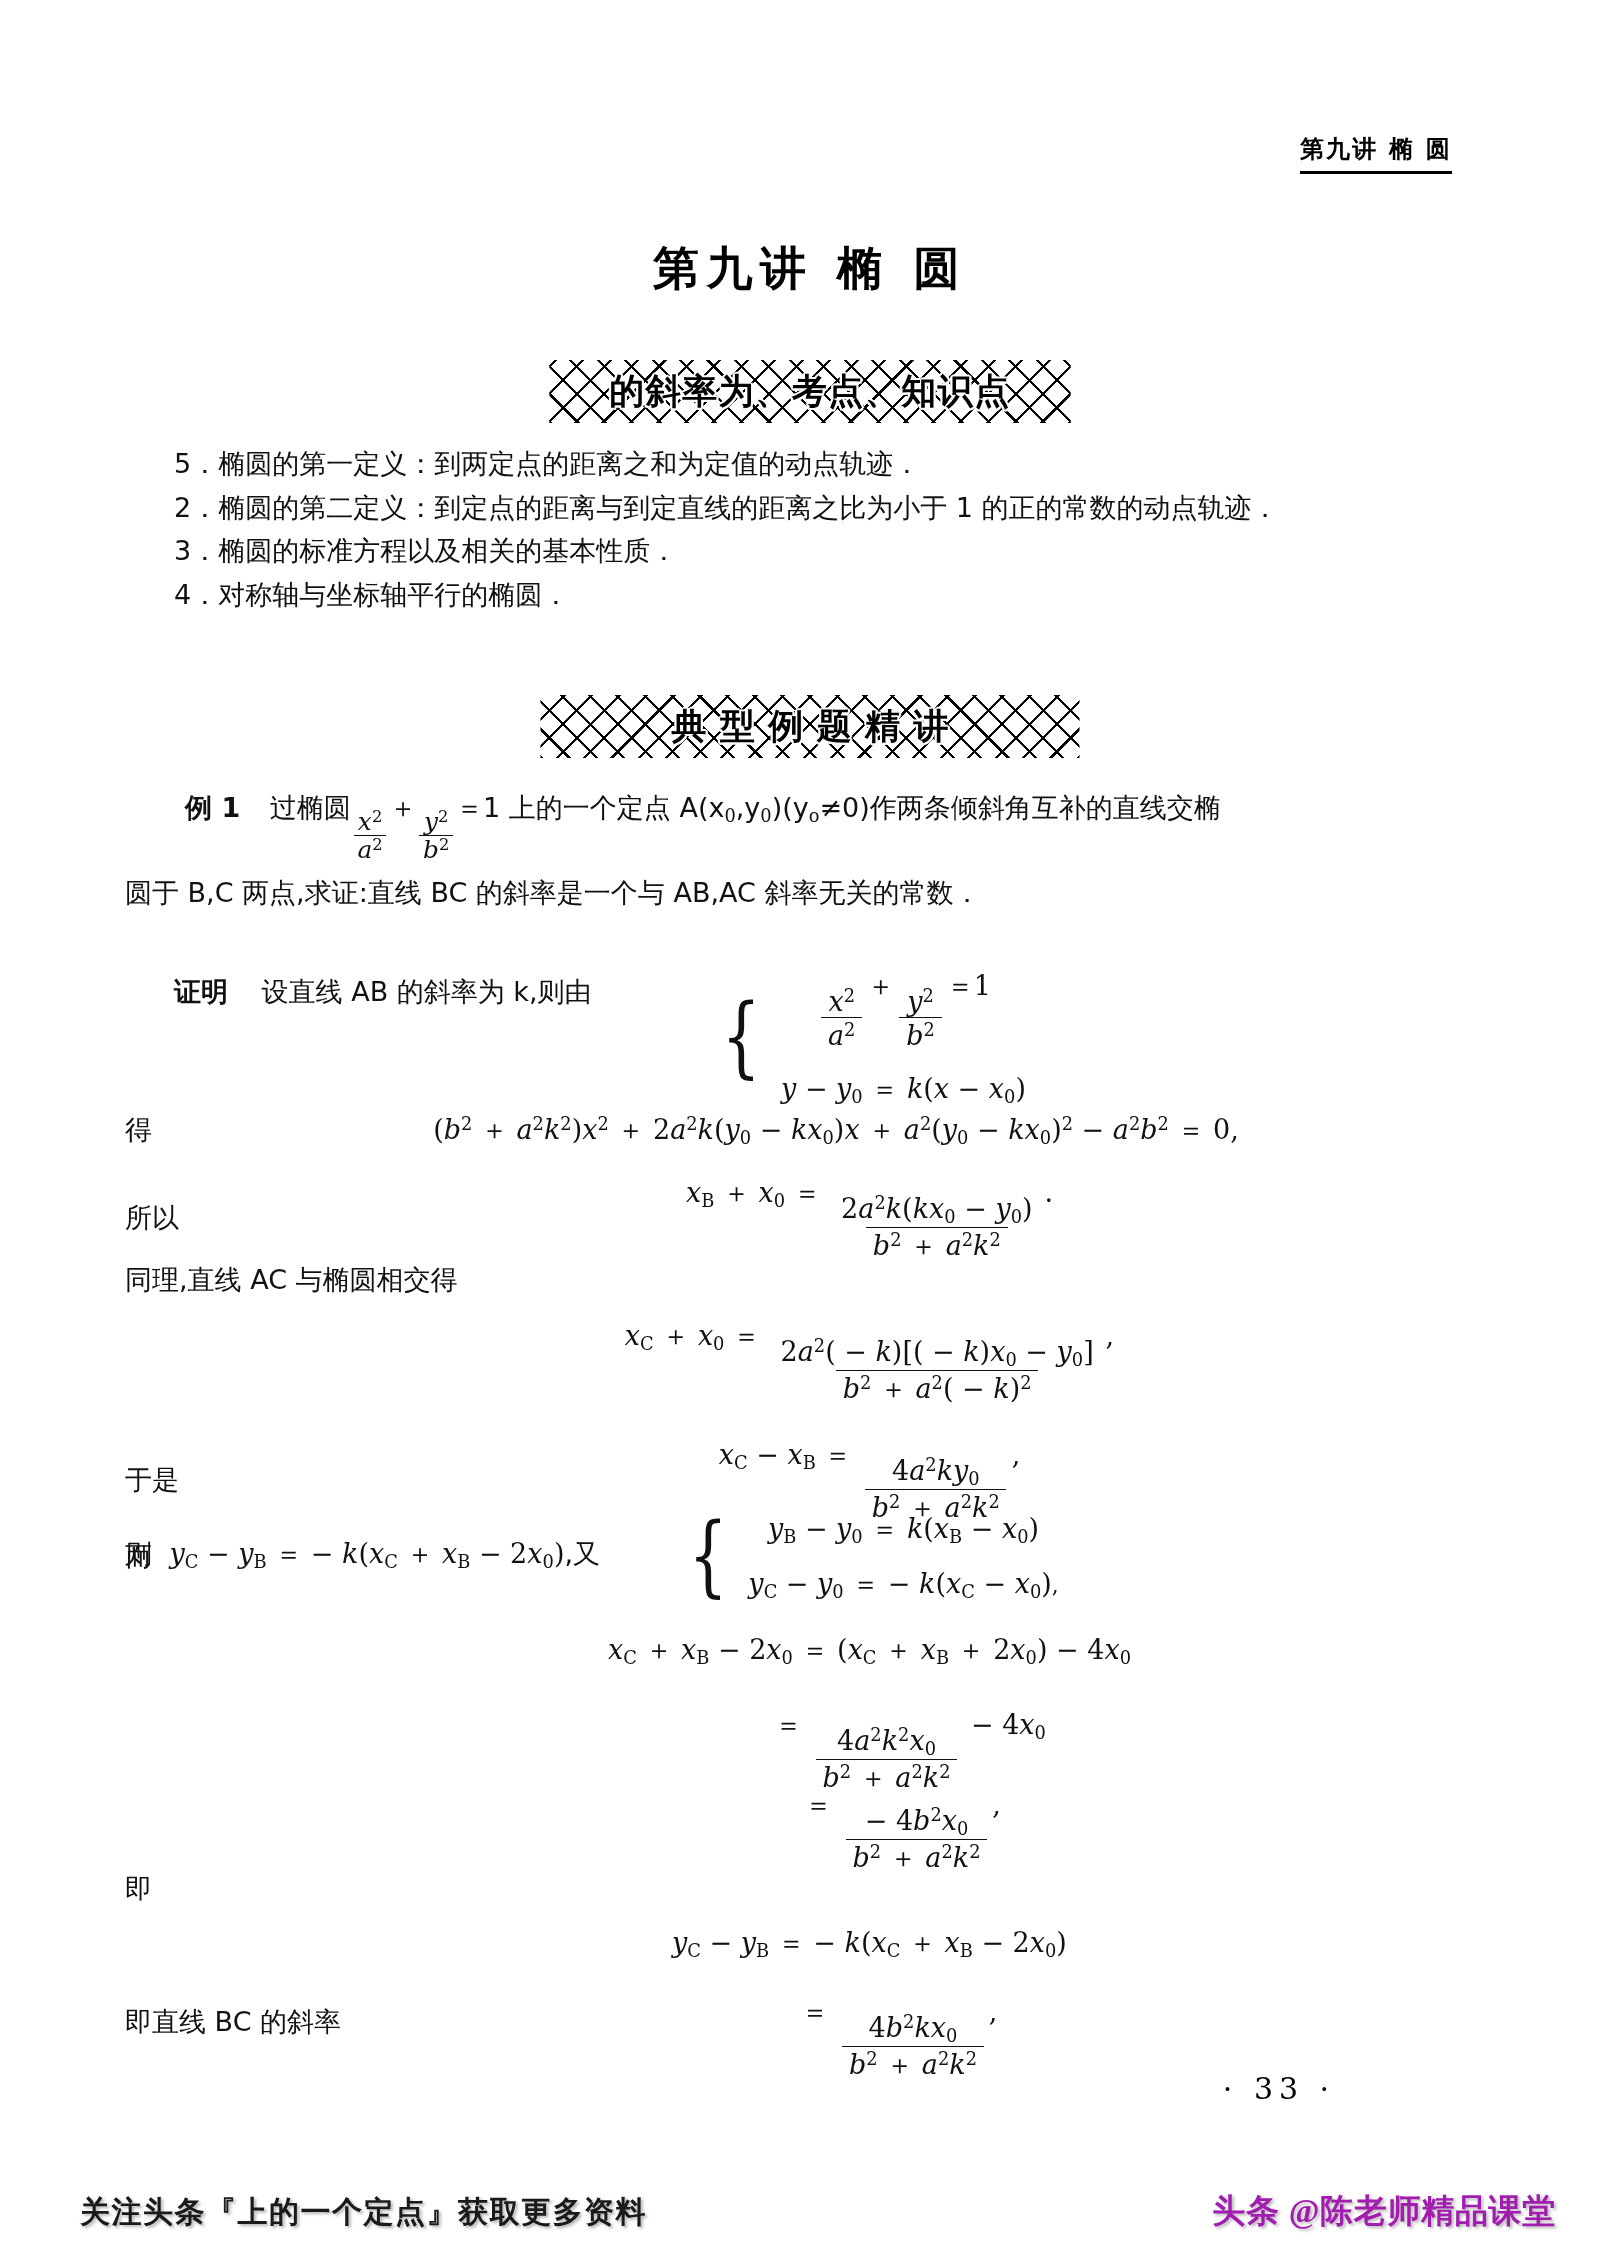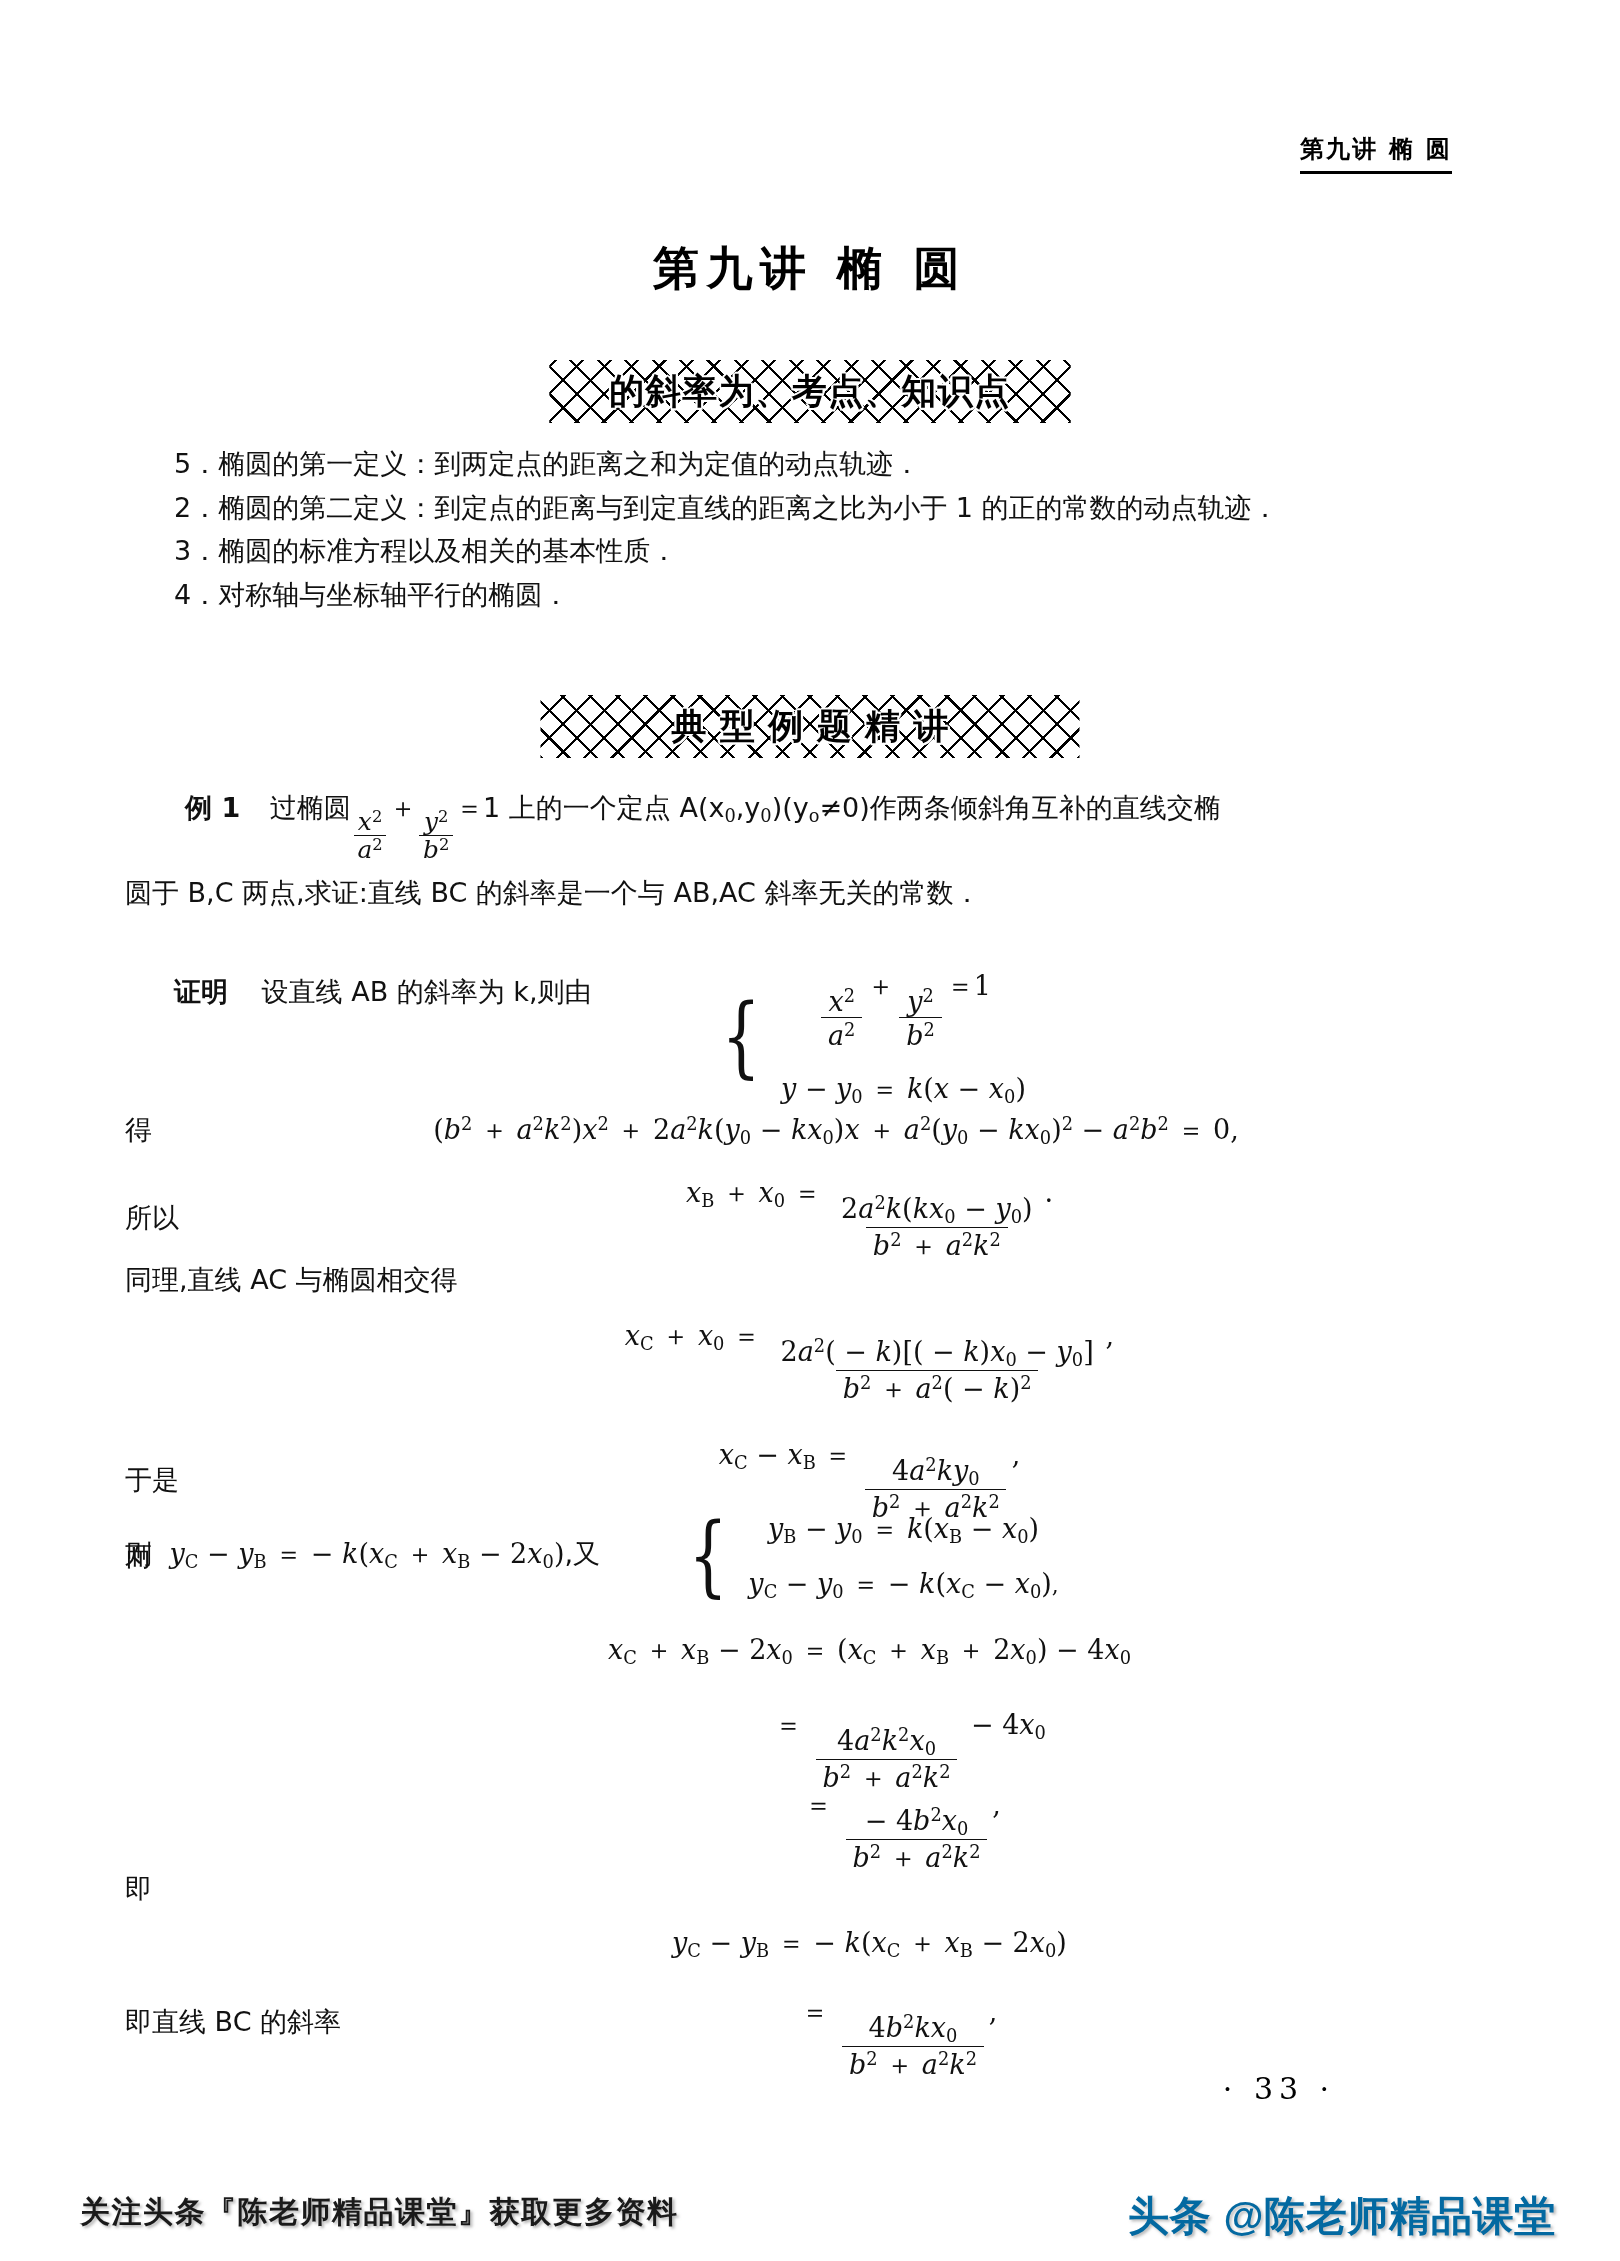--- a/index.html
+++ b/index.html
@@ -195,25 +195,25 @@
     font-size: 30px;
     letter-spacing: 1.5px;
     color: #1a1a1a;
     text-shadow: 2.2px 2.2px 3px rgba(120,120,120,0.55);
     white-space: nowrap;
   }
   .footer-right {
     position: absolute;
     right: 64px;
     top: 2189px;
-    font-family: Liberation Sans, sans-serif;
-    font-weight: bold;
-    font-size: 41px;
+    font-family: Liberation Serif, serif;
+    font-weight: bold;
+    font-size: 33px;
     letter-spacing: 0.7px;
-    color: #0369a1;
+    color: #a21caf;
     text-shadow: 2.2px 2.2px 3px rgba(120,120,120,0.5);
     white-space: nowrap;
   }
 </style>
 </head>
 <body>
 
 <div class="page">
 
   <div class="running-header">
@@ -381,17 +381,17 @@
         <span class="num">4<i class="mathit">b</i><sup>2</sup><i class="mathit">kx</i><sub>0</sub></span>
         <span class="den"><i class="mathit">b</i><sup>2</sup> ＋ <i class="mathit">a</i><sup>2</sup><i class="mathit">k</i><sup>2</sup></span>
       </span>,
     </div>
   </div>
 
   <div class="body-block cjk" style="top:2000px;">即直线 BC 的斜率</div>
 
   <div class="page-number">· 33 ·</div>
 
-  <div class="footer-left">关注头条『陈老师精品课堂』获取更多资料</div>
+  <div class="footer-left">关注头条『上的一个定点』获取更多资料</div>
   <div class="footer-right">头条 @陈老师精品课堂</div>
 
 </div>
 
 
 </body></html>

